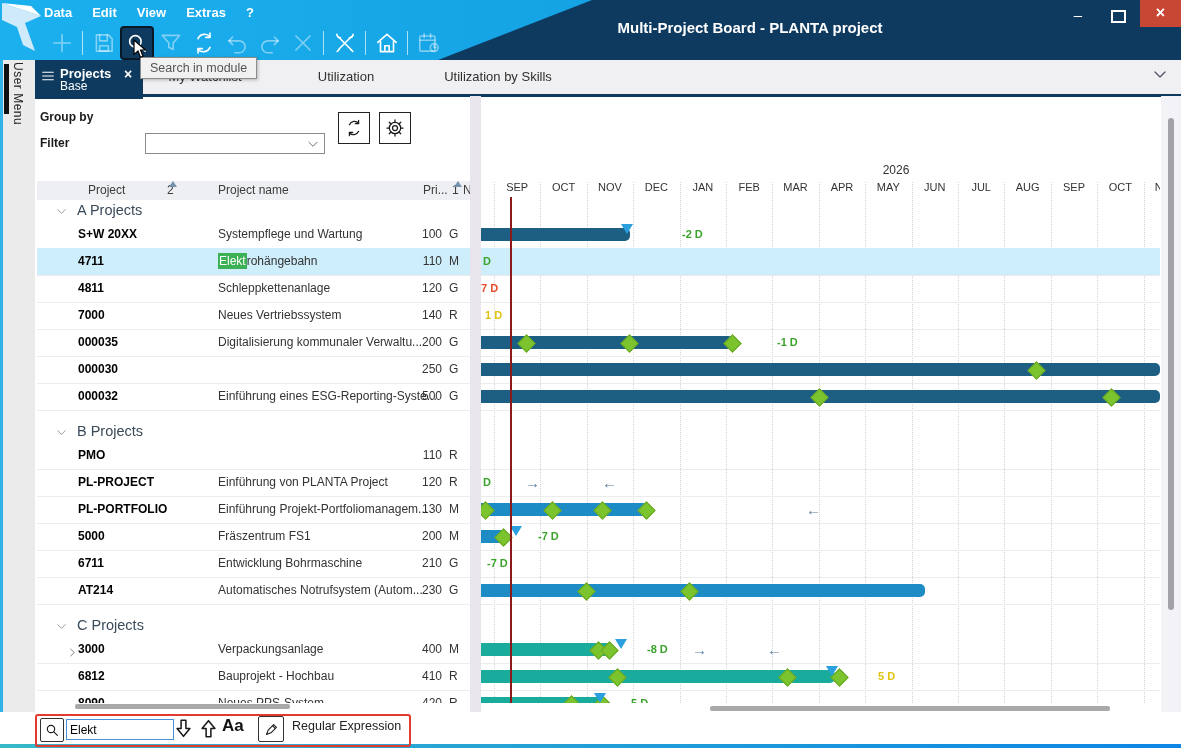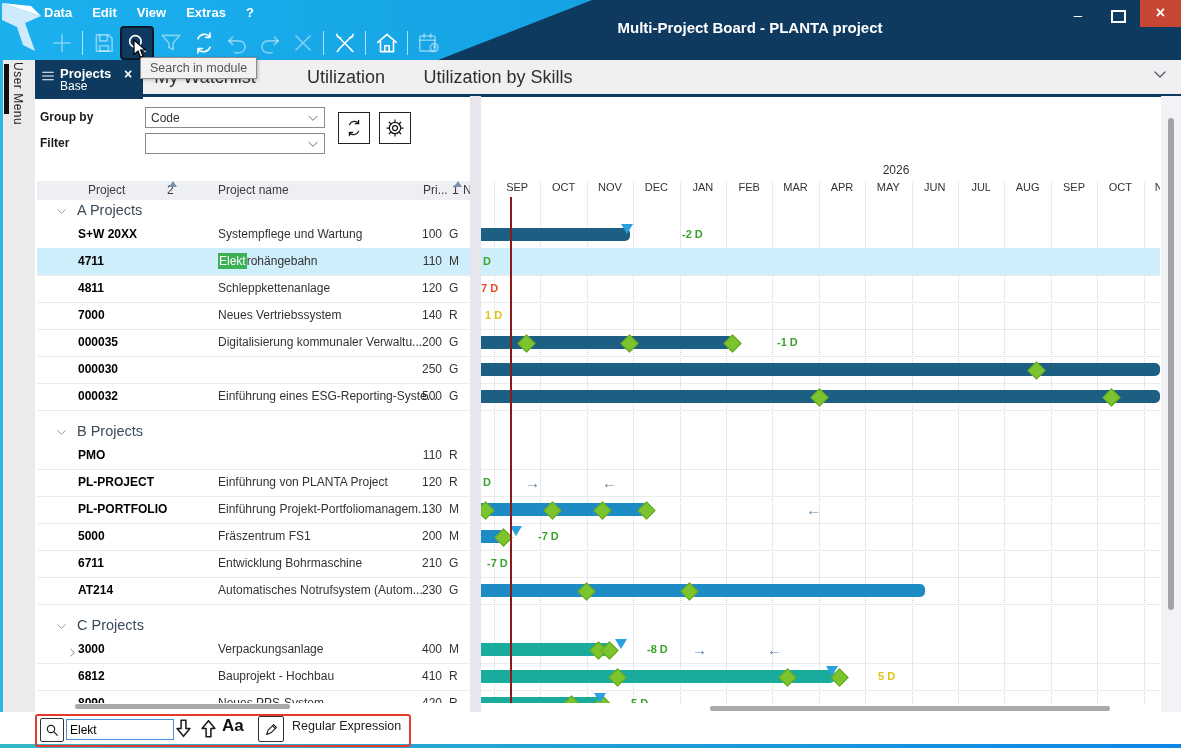--- a/index.html
+++ b/index.html
@@ -28,21 +28,21 @@
   .tsep div{width:1px;height:24px;background:rgba(255,255,255,.65);}
   .logo{left:0;top:1px;}
   
   .tabbar{left:0;top:60px;width:1181px;height:34px;background:#f0f0f2;}
   .navline{left:0;top:94px;width:1181px;height:3px;background:#0e3a5f;}
   .activetab{left:35px;top:60px;width:108px;height:39px;background:#0e3a5f;color:#fff;z-index:3;}
   .activetab .ttl{position:absolute;left:25px;top:6px;font-size:13px;font-weight:700;}
   .activetab .sub{position:absolute;left:25px;top:19px;font-size:12px;}
   .activetab .burger{position:absolute;left:5px;top:8px;width:16px;height:16px;color:#fff;}
   .activetab .tclose{position:absolute;left:89px;top:6px;font-size:14px;font-weight:700;color:#fff;}
-  .tabitem{top:66px;height:22px;font-size:18px;color:#2f2f2f;line-height:22px;text-align:center;}
+  .tabitem{top:66px;height:22px;font-size:13px;color:#2f2f2f;line-height:22px;text-align:center;}
   .tabchev{left:1150px;top:64px;width:20px;height:20px;color:#556;}
   svg.s{stroke:currentColor;fill:none;stroke-width:1.6;stroke-linecap:round;stroke-linejoin:round;width:100%;height:100%;}
   
   .tooltip{left:140px;top:57px;background:#f1f1f1;border:1px solid #8c8c8c;color:#555;
            font-size:12.5px;padding:3px 9px;z-index:30;box-shadow:1px 1px 3px rgba(0,0,0,.25);}
   .cursor{left:133px;top:39px;z-index:31;}
   
   .leftstrip{left:0;top:60px;width:35px;height:684px;background:#ebebeb;}
   .cyanline{left:0;top:60px;width:3px;height:684px;background:#2fb3e8;}
   .blackbar{left:4px;top:64px;width:5px;height:50px;background:#101010;}
@@ -235,26 +235,20 @@
   <svg class="abs cursor" width="16" height="20" viewBox="0 0 16 20">
     <path d="M1 1 L1 15.5 L5 12 L7.4 18.3 L10 17.2 L7.6 11 L12.4 11 Z" fill="#fff" stroke="#000" stroke-width="1.2"></path>
   </svg>
 
   <div class="abs leftstrip"></div>
   <div class="abs cyanline"></div>
   <div class="abs blackbar"></div>
   <div class="abs usermenu">User Menu</div>
 
   <div class="abs flabel" style="left:40px;top:110px;">Group by</div>
-  <div class="abs dropdown" style="left:145px;top:107px;">
-    <span>Code</span>
-    <span class="ddchev"><svg class="s" viewBox="0 0 24 24">
-          <path d="M5 9l7 7 7-7"></path>
-        </svg></span>
-  </div>
   <div class="abs flabel" style="left:40px;top:136px;">Filter</div>
   <div class="abs dropdown" style="left:145px;top:133px;">
     <span></span>
     <span class="ddchev"><svg class="s" viewBox="0 0 24 24">
           <path d="M5 9l7 7 7-7"></path>
         </svg></span>
   </div>
   <div class="abs sqbtn" style="left:338px;top:112px;">
     <svg viewBox="0 0 24 24">
         <path d="M6.5 8a6.5 6.5 0 0 1 11-1.7M17.5 16a6.5 6.5 0 0 1-11 1.7"></path>

